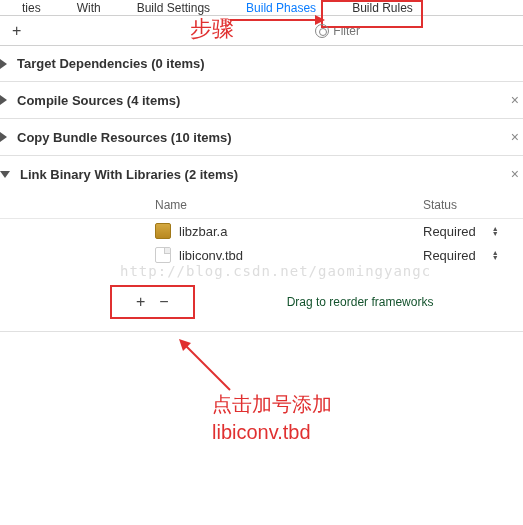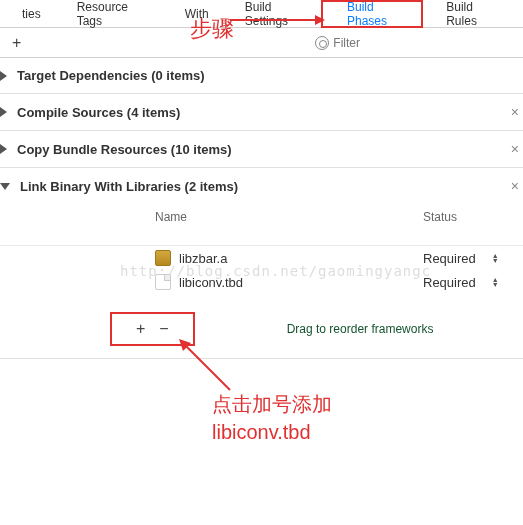--- a/index.html
+++ b/index.html
@@ -1,35 +1,35 @@
 <!DOCTYPE html>
 <html><head>
 <meta charset="utf-8">
 <style>
 * { box-sizing: border-box; margin: 0; padding: 0; }
 body { font-family: -apple-system, "Helvetica Neue", Arial, sans-serif; font-size: 13px; color: #333; background: #fff; width: 523px; height: 525px; position: relative; overflow: hidden; }
-.tab-bar { display: flex; align-items: center; height: 28px; border-bottom: 1px solid #d0d0d0; padding: 0 4px; }
+.tab-bar { display: flex; align-items: center; height: 16px; border-bottom: 1px solid #d0d0d0; padding: 0 4px; }
 .tab { padding: 0 18px; height: 100%; display: flex; align-items: center; font-size: 12px; color: #333; cursor: pointer; }
 .tab.active { color: #0a7cff; }
 .tab-box { border: 2px solid #e03030; position: absolute; }
 .toolbar { display: flex; align-items: center; height: 30px; border-bottom: 1px solid #d0d0d0; padding: 0 6px; gap: 8px; }
 .plus-btn { font-size: 16px; color: #444; cursor: pointer; padding: 0 6px; }
 .filter-wrap { display: flex; align-items: flex-start; flex: 1; margin-left: 280px; }
 .filter-icon { width: 14px; height: 14px; border: 1px solid #888; border-radius: 50%; position: relative; margin-right: 4px; }
 .filter-icon::after { content: ''; position: absolute; left: 3px; top: 3px; width: 6px; height: 6px; border-radius: 50%; border: 1px solid #888; }
 .filter-input { border: none; outline: none; font-size: 12px; width: 100px; color: #333; }
 .section { border-bottom: 1px solid #e0e0e0; }
 .section-header { display: flex; align-items: center; padding: 10px 0; cursor: pointer; }
 .tri { width: 0; height: 0; margin-right: 10px; }
 .tri.right { border-top: 5px solid transparent; border-bottom: 5px solid transparent; border-left: 7px solid #555; }
 .tri.down { border-left: 5px solid transparent; border-right: 5px solid transparent; border-top: 7px solid #555; }
 .section-title { font-weight: bold; font-size: 13px; flex: 1; }
 .close-x { color: #888; font-size: 14px; padding: 0 4px; cursor: pointer; }
 .section-body { padding: 0 0 12px 0; }
-.col-headers { display: flex; padding: 6px 0 21px 155px; font-size: 12px; color: #666; border-bottom: 1px solid #e8e8e8; }
+.col-headers { display: flex; padding: 6px 0 6px 155px; font-size: 12px; color: #666; border-bottom: 1px solid #e8e8e8; }
 .col-name { flex: 1; }
 .col-status { width: 100px; }
 .row { display: flex; align-items: center; padding: 4px 0 4px 155px; font-size: 13px; }
 .file-icon { width: 16px; height: 16px; margin-right: 8px; display: inline-block; }
 .file-icon.lib { background: linear-gradient(#d4a840, #b88820); border: 1px solid #a07818; border-radius: 2px; }
 .file-icon.tbd { background: #fff; border: 1px solid #ccc; border-radius: 2px; position: relative; }
 .file-icon.tbd::after { content: ''; position: absolute; top: 0; right: 0; width: 5px; height: 5px; background: #eee; border-left: 1px solid #ccc; border-bottom: 1px solid #ccc; }
 .file-name { flex: 1; }
 .status { width: 100px; display: flex; align-items: center; gap: 16px; }
 .stepper { display: inline-flex; flex-direction: column; font-size: 7px; line-height: 5px; color: #555; }
@@ -42,21 +42,20 @@
 svg.arrow { position: absolute; pointer-events: none; }
 .watermark { position: absolute; top: 263px; left: 120px; color: #ddd; font-size: 14px; font-family: monospace; letter-spacing: 1px; z-index: 0; }
 </style>
 </head>
 <body>
 
 <div class="watermark">http://blog.csdn.net/gaomingyangc</div>
 
 <div class="tab-bar">
   <div class="tab">ties</div>
-  <div class="tab">Resource Tags</div>
   <div class="tab">With</div>
   <div class="tab">Build Settings</div>
   <div class="tab active">Build Phases</div>
   <div class="tab">Build Rules</div>
 </div>
 <div class="tab-box" style="left:321px;top:0;width:102px;height:28px;"></div>
 
 <div class="toolbar">
   <span class="plus-btn">+</span>
   <div class="filter-wrap">

